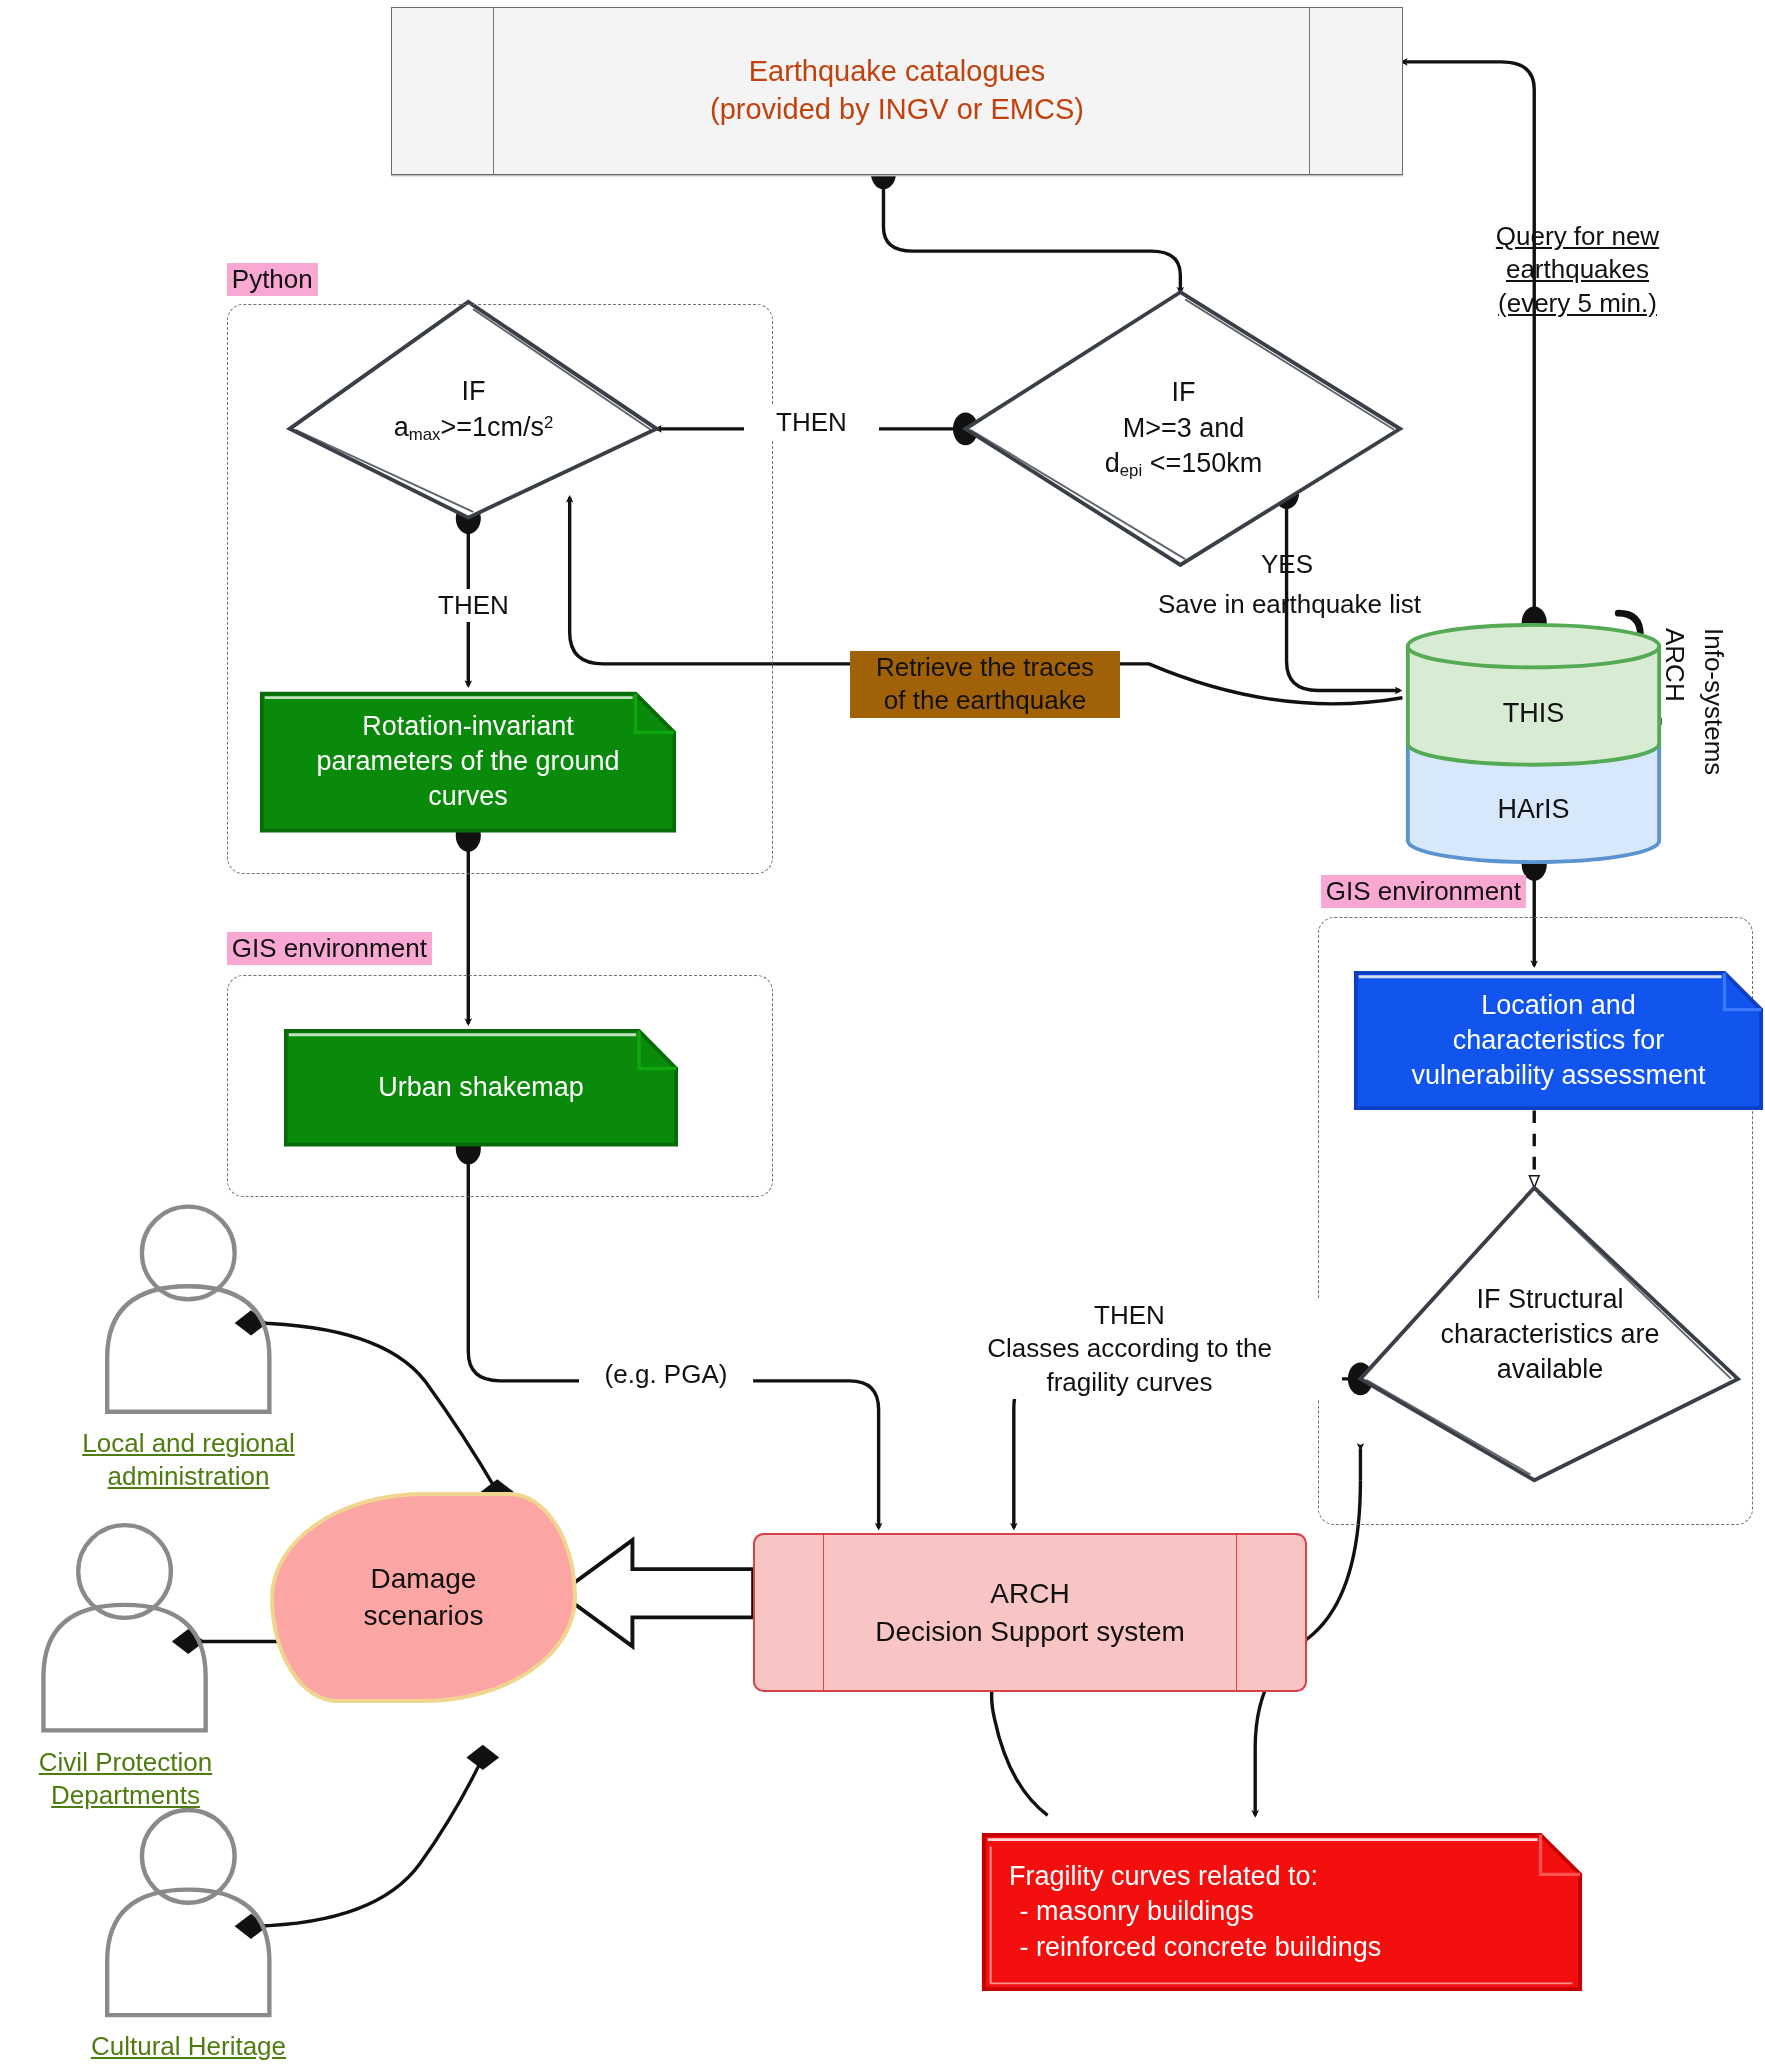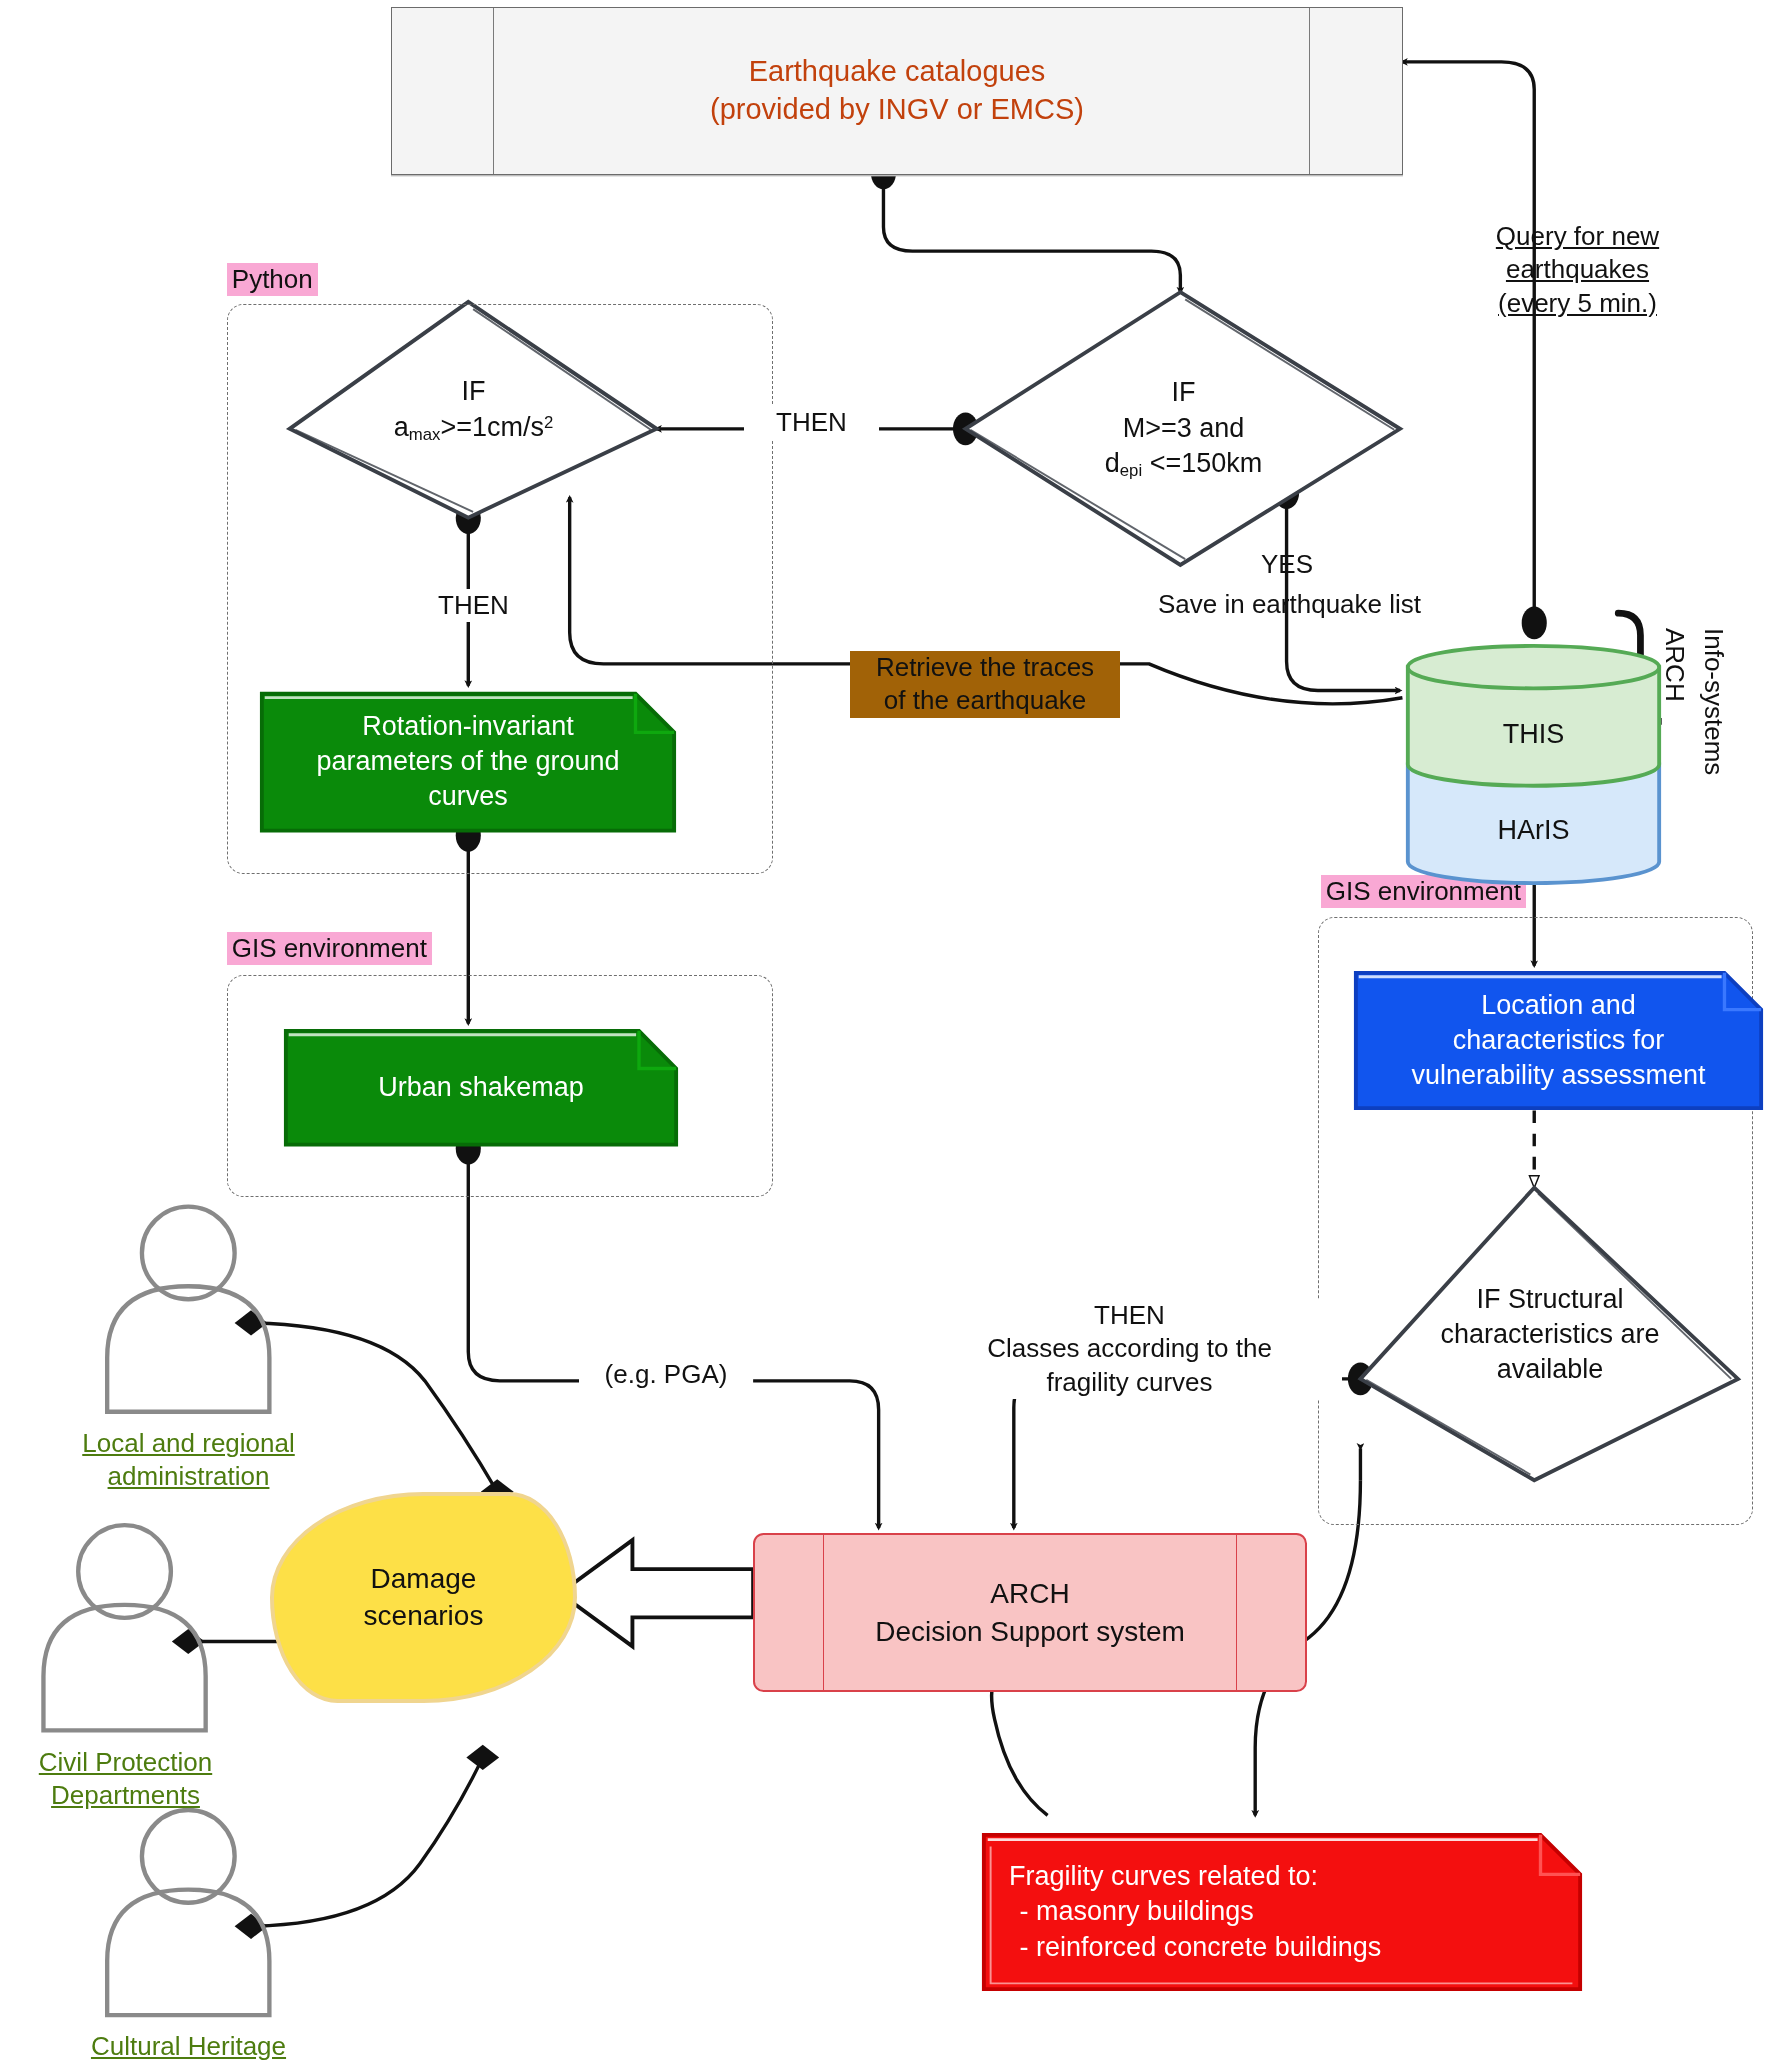--- a/index.html
+++ b/index.html
@@ -47,21 +47,21 @@
   
   .dss{
     position:absolute;background:#f9c4c4;border:2.4px solid #d9414a;border-radius:10.6px;
     display:flex;align-items:center;justify-content:center;
     font-size:28px;color:#111;text-align:center;line-height:1.35;
   }
   .dss .vbar{position:absolute;top:0;bottom:0;width:0;border-left:1.9px solid #d9414a;}
 
   
   .scenario{
-    position:absolute;background:#fde047;border:4.8px solid #f0d58f;
+    position:absolute;background:#fca5a5;border:4.8px solid #f0d58f;
     display:flex;align-items:center;justify-content:center;
     font-size:28px;color:#111;text-align:center;line-height:1.3;
   }
   .actorlabel{position:absolute;font-size:26px;color:#4d7c0f;text-align:center;line-height:1.25;width:309px;text-decoration:underline;}
 
   .bracketlabel{position:absolute;font-size:26px;color:#111;white-space:nowrap;
     transform-origin:left top;}
   .edgelabel{position:absolute;font-size:26px;color:#111;text-align:center;line-height:1.28;white-space:pre-line;}
 </style>
 </head>
@@ -260,21 +260,21 @@
       <path d="M16,20 L1154,20" stroke="#ffffff" stroke-width="6" opacity="0.85" fill="none"></path>
       <path d="M22,34 L22,318 L1226,318" stroke="#ffffff" stroke-width="4" opacity="0.55" fill="none"></path>
     </svg>
     <div class="inner" style="text-align:left;width:100%;padding-left:29px;">
       <div>Fragility curves related to:</div>
       <div style="padding-left:10.6px;">- masonry buildings</div>
       <div style="padding-left:10.6px;">- reinforced concrete buildings</div>
     </div>
   </div>
 
-  <div class="cyl" style="left:1403px;top:644px;width:261px;height:241px;">
+  <div class="cyl" style="left:1403px;top:623px;width:261px;height:241px;">
     <svg viewBox="0 0 540 500" preserveAspectRatio="none" style="position:absolute;left:0;top:0;width:100%;height:100%;">
 
       <path d="M10,250 L10,452 a260,44 0 0 0 520,0 L530,250 Z" fill="#d6e8fa" stroke="#5a93cf" stroke-width="8"></path>
 
       <path d="M10,48 L10,250 a260,44 0 0 0 520,0 L530,48 Z" fill="#d7ecd2" stroke="#55aa55" stroke-width="8"></path>
 
       <ellipse cx="270" cy="48" rx="260" ry="44" fill="#d7ecd2" stroke="#55aa55" stroke-width="8"></ellipse>
     </svg>
     <div class="cyltext" style="top:75px;">THIS</div>
     <div class="cyltext" style="top:171px;">HArIS</div>

